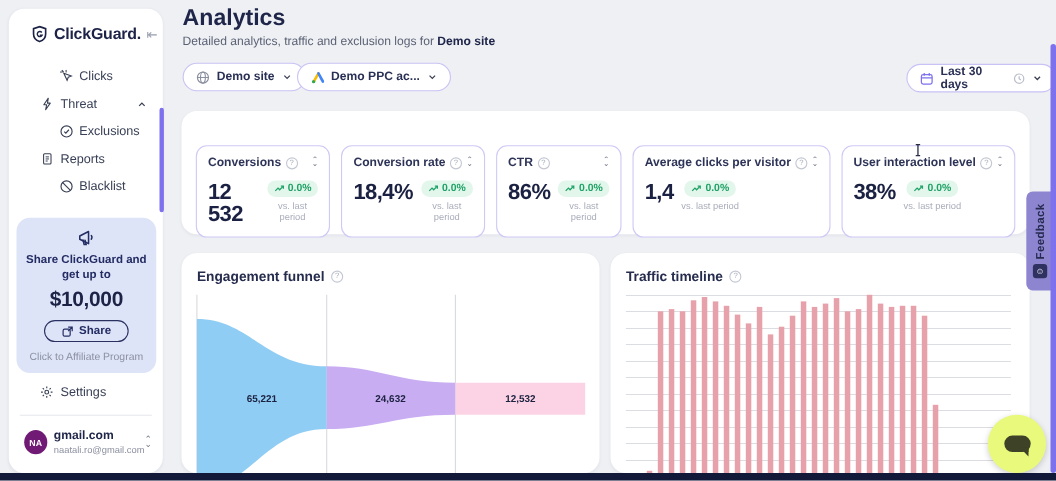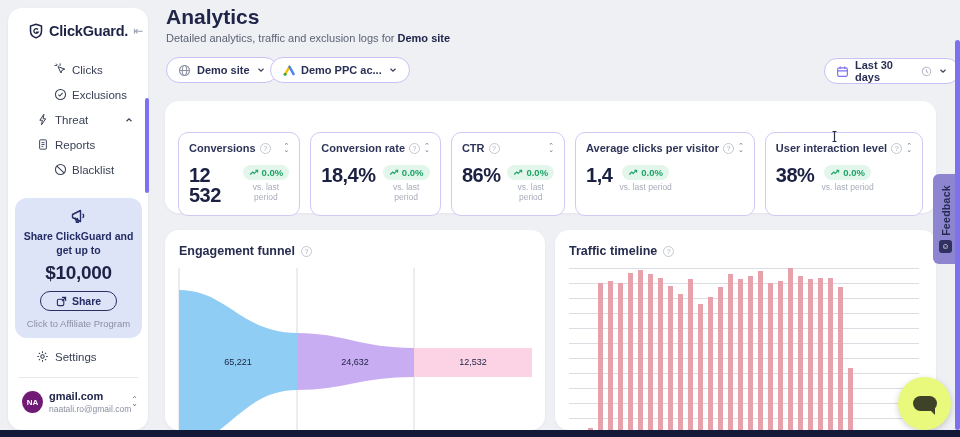--- a/index.html
+++ b/index.html
@@ -73,21 +73,21 @@
   .chg-period { font-size:8.5px; color:#a9adbb; margin-top:2px; }
 
   
   .chart-card { position:absolute; top:230px; background:#fff; border-radius:14px;
     box-shadow:0 1px 3px rgba(30,36,80,.05); overflow:hidden; }
   .funnel-card { left:165px; width:380px; height:200px; }
   .traffic-card { left:555px; width:381px; height:200px; }
   .chart-title-row { display:flex; align-items:center; gap:6px; padding:14px 14px 0; position:relative; z-index:2; }
   .chart-title { font-size:12.5px; font-weight:700; color:#262c4e; }
   .funnel-svg { position:absolute; left:0; top:0; }
-  .funnel-label { position:absolute; font-size:9px; font-weight:400; color:#1c2240; transform:translate(-50%,-50%); }
+  .funnel-label { position:absolute; font-size:9px; font-weight:700; color:#1c2240; transform:translate(-50%,-50%); }
   .traffic-plot { position:absolute; left:14px; right:17px; top:38px; bottom:0;
     background:repeating-linear-gradient(to bottom, #dcdde3 0 1px, transparent 1px 15px); }
   .bars { position:absolute; left:19px; bottom:0; display:flex; align-items:flex-end; gap:5px; height:100%; }
   .bar { width:5px; background:#e7a1aa; }
 
   
   .feedback-tab { position:absolute; left:933px; top:174px; width:25px; height:90px;
     background:#8d85cf; border-radius:6px 0 0 6px; display:flex; flex-direction:column;
     align-items:center; justify-content:center; gap:5px; cursor:pointer; z-index:6; }
   .feedback-txt { writing-mode:vertical-rl; transform:rotate(180deg); font-size:10.5px;
@@ -128,43 +128,43 @@
     <span class="nv-icon">
             <svg class="ic" width="13" height="13" viewBox="0 0 16 16">
               <path d="M6 5.5 10.5 15l1.6-4.2L16.2 9.2 6 5.5z" transform="scale(.82)" fill="none" stroke="#394056" stroke-width="1.5"></path>
               <path d="M3 1.2 4.4 2.6M1.2 3H3.2M7.5 1v2" stroke="#394056" stroke-width="1.2" stroke-linecap="round"></path>
             </svg>
           </span>
     <span class="nv-label">Clicks</span>
 
   </div>
 
+  <div class="nav-item lvl0">
+    <span class="nv-icon">
+            <svg class="ic" width="12" height="13" viewBox="0 0 16 16">
+              <path d="M9.2 1 3.8 9h3.4l-1.2 6 5.6-8H8.2l1-6z" fill="none" stroke="#394056" stroke-width="1.3" stroke-linejoin="round"></path>
+            </svg>
+          </span>
+    <span class="nv-label">Threat</span>
+    <span class="nav-chevron">
+            <svg class="ic" width="10" height="10" viewBox="0 0 12 12">
+              <path d="M3 7.5l3-3 3 3" fill="none" stroke="#3a3f55" stroke-width="1.4"></path>
+            </svg>
+          </span>
+  </div>
+
   <div class="nav-item lvl1">
     <span class="nv-icon">
             <svg class="ic" width="13" height="13" viewBox="0 0 16 16">
               <circle cx="8" cy="8" r="6.2" fill="none" stroke="#394056" stroke-width="1.3"></circle>
               <path d="M5.4 8.1l1.8 1.8 3.4-3.8" fill="none" stroke="#394056" stroke-width="1.3"></path>
             </svg>
           </span>
     <span class="nv-label">Exclusions</span>
 
-  </div>
-
-  <div class="nav-item lvl0">
-    <span class="nv-icon">
-            <svg class="ic" width="12" height="13" viewBox="0 0 16 16">
-              <path d="M9.2 1 3.8 9h3.4l-1.2 6 5.6-8H8.2l1-6z" fill="none" stroke="#394056" stroke-width="1.3" stroke-linejoin="round"></path>
-            </svg>
-          </span>
-    <span class="nv-label">Threat</span>
-    <span class="nav-chevron">
-            <svg class="ic" width="10" height="10" viewBox="0 0 12 12">
-              <path d="M3 7.5l3-3 3 3" fill="none" stroke="#3a3f55" stroke-width="1.4"></path>
-            </svg>
-          </span>
   </div>
 
   <div class="nav-item lvl0">
     <span class="nv-icon">
             <svg class="ic" width="12" height="13" viewBox="0 0 16 16">
               <rect x="3.5" y="1.8" width="9" height="12.4" rx="1.2" fill="none" stroke="#394056" stroke-width="1.3"></rect>
               <path d="M6 5.5h4M6 8h4M6 10.5h2.5" stroke="#394056" stroke-width="1.2"></path>
             </svg>
           </span>
     <span class="nv-label">Reports</span>

